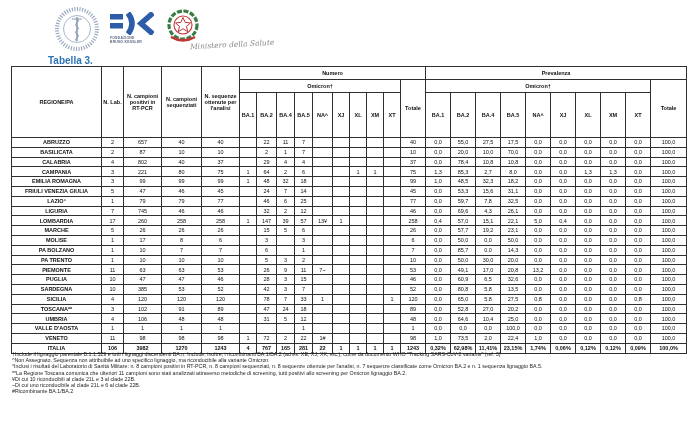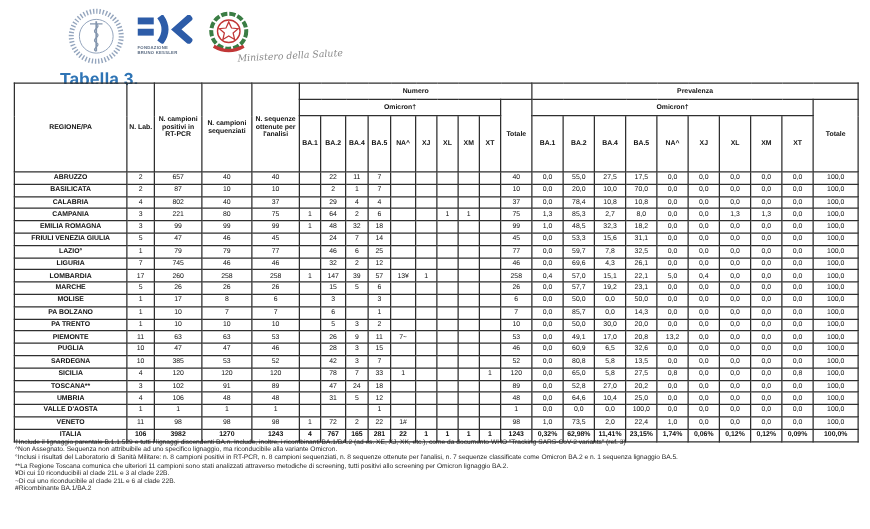--- a/index.html
+++ b/index.html
@@ -10,21 +10,21 @@
   .logos{position:absolute;top:6px;left:54px;display:flex;align-items:flex-start;gap:10px;height:48px;}
   .iss-wrap{width:46px;height:46px;}
   .fbk-wrap{display:flex;flex-direction:column;align-items:flex-start;padding-top:6px;}
   .fbk-text{font-size:3.4px;line-height:1.25;color:#5a6b82;letter-spacing:.2px;font-weight:bold;margin-top:1px;}
   .emblem-wrap{position:relative;padding-top:2px;width:110px;}
   .script-word{
     position:absolute;left:26px;top:34px;white-space:nowrap;
     font-family:"DejaVu Serif",serif;font-style:italic;font-size:7.5px;color:#8c8c8c;
     transform:rotate(-3deg);
   }
-  .page-title{position:absolute;top:55px;left:48px;font-size:14px;font-weight:bold;color:#2e74b5;text-align:center;}
+  .page-title{position:absolute;top:55px;left:48px;font-size:10px;font-weight:bold;color:#2e74b5;text-align:center;}
   table.data{
     position:absolute;top:66px;left:11px;width:675px;
     border-collapse:collapse;table-layout:fixed;
     border:1.5px solid #222;
   }
   table.data th, table.data td{
     border:0.9px solid #2f2f2f;
     padding:0 1px;text-align:center;vertical-align:middle;
     font-size:5.5px;line-height:1.15;overflow:hidden;
   }

